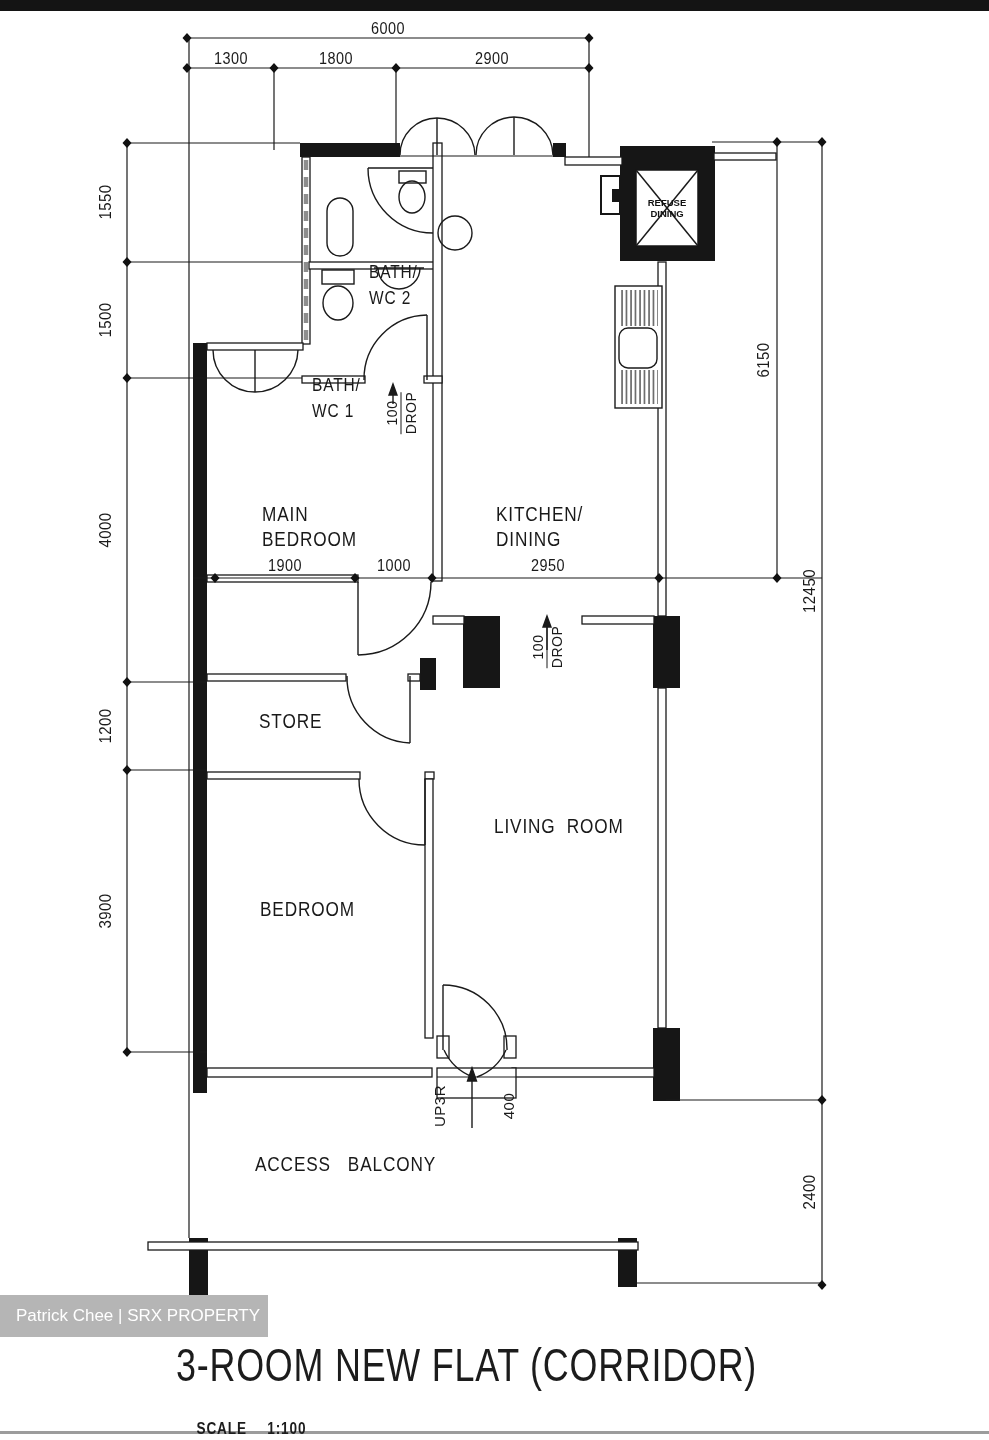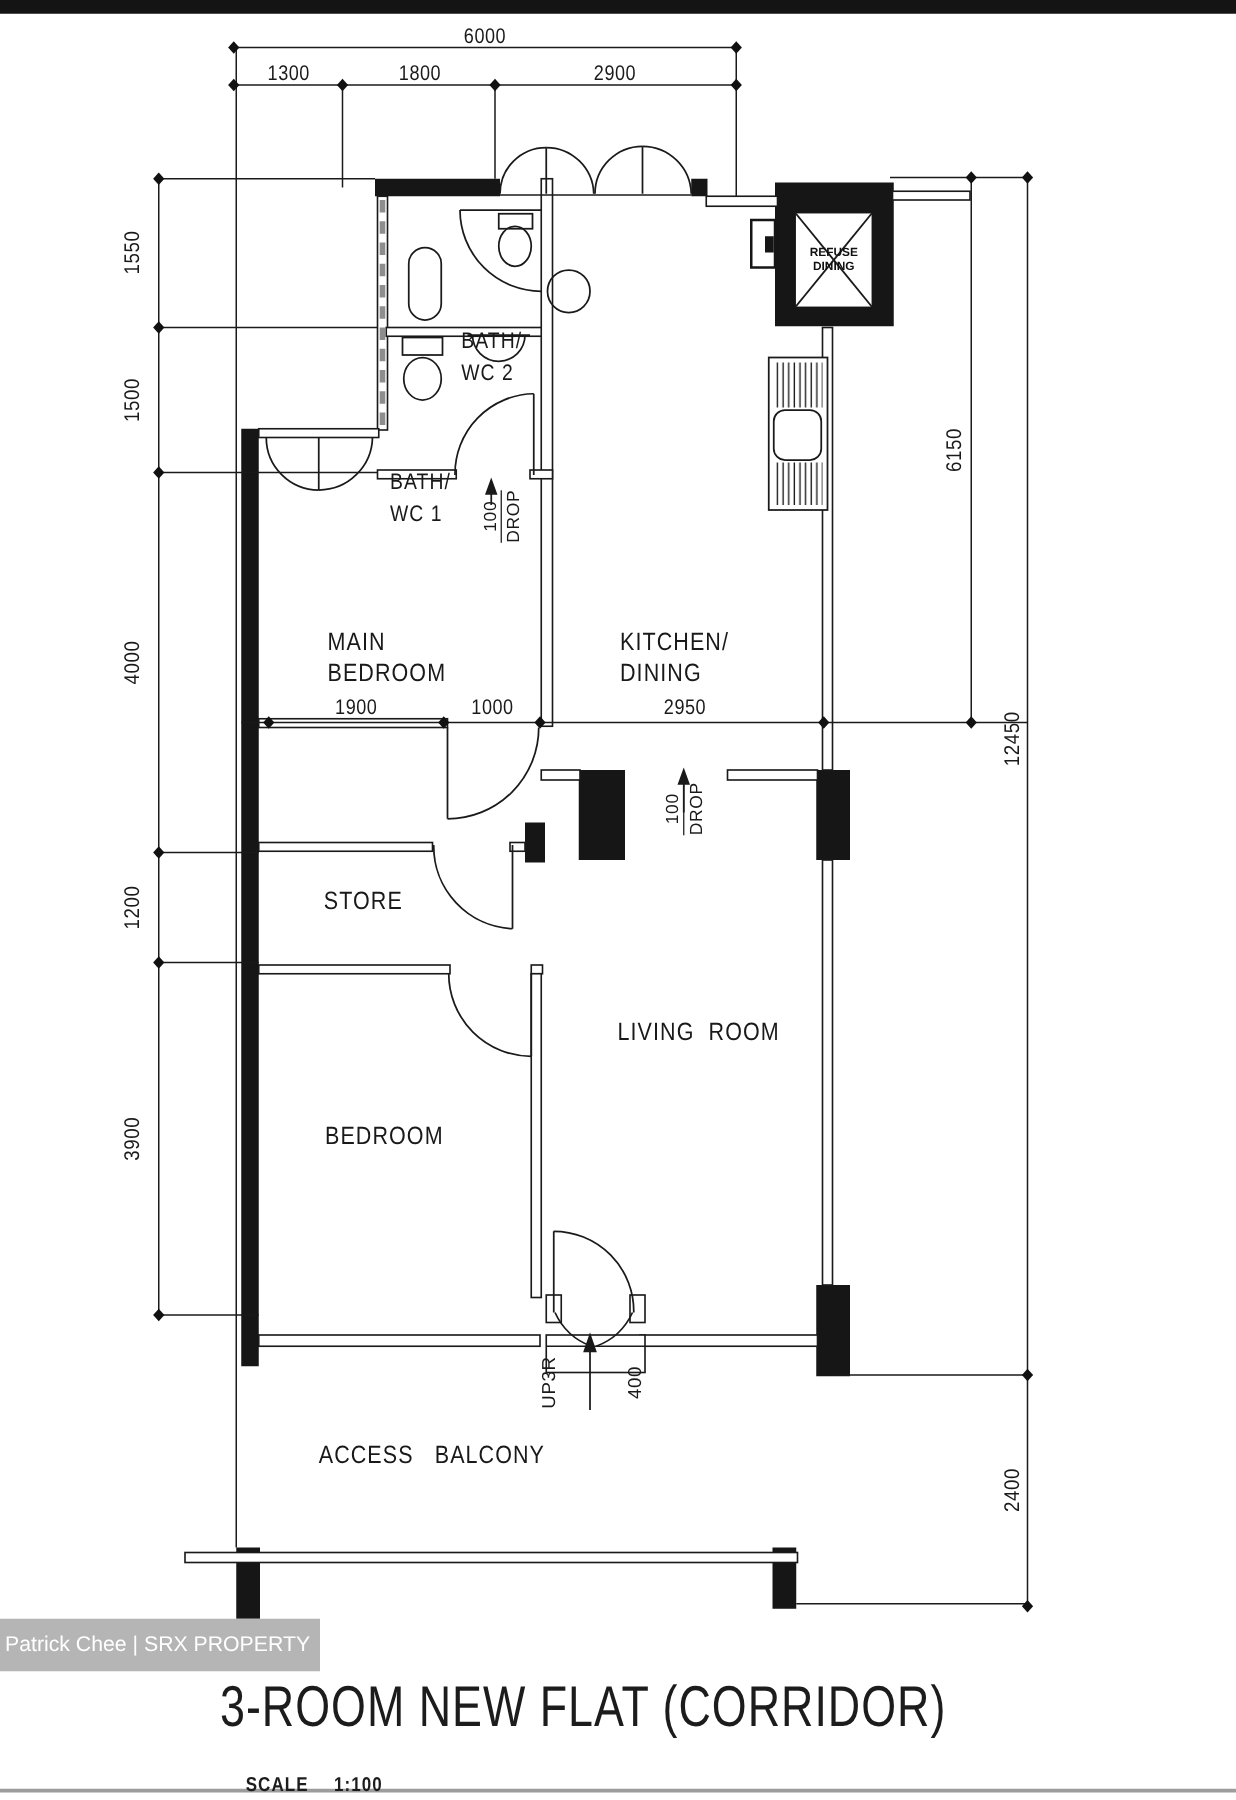--- a/index.html
+++ b/index.html
@@ -23,21 +23,21 @@
   .dropnote .l2{padding-top:1px;}
   .upnote{transform:translate(-50%,-50%) rotate(-90deg);font-size:15px;
           letter-spacing:0.5px;text-align:center;color:#1a1a1a;line-height:23px;white-space:pre;}
   .chutelbl{display:flex;flex-direction:column;align-items:center;justify-content:center;
             text-align:left;font-size:9.5px;line-height:11px;letter-spacing:0;color:#111;font-weight:700;}
   .titleblk{font-size:46px;letter-spacing:1px;color:#1c1c1c;transform:scaleX(0.78);
             transform-origin:0 0;white-space:pre;}
   .scaleblk{font-size:16px;font-weight:700;letter-spacing:1px;color:#1c1c1c;
             transform:scaleX(0.85);transform-origin:0 0;white-space:pre;}
   .wm{background:rgba(178,178,178,0.96);color:#ffffff;font-size:17px;line-height:42px;
-      padding-left:4px;white-space:pre;}
+      padding-left:16px;white-space:pre;}
   .bar{background:#141414;}
   .bbar{background:#9c9c9c;}
 </style>
 </head>
 <body>
 
 <div id="plan">
 
   <svg width="989" height="1440" viewBox="0 0 989 1440">
     <defs>

